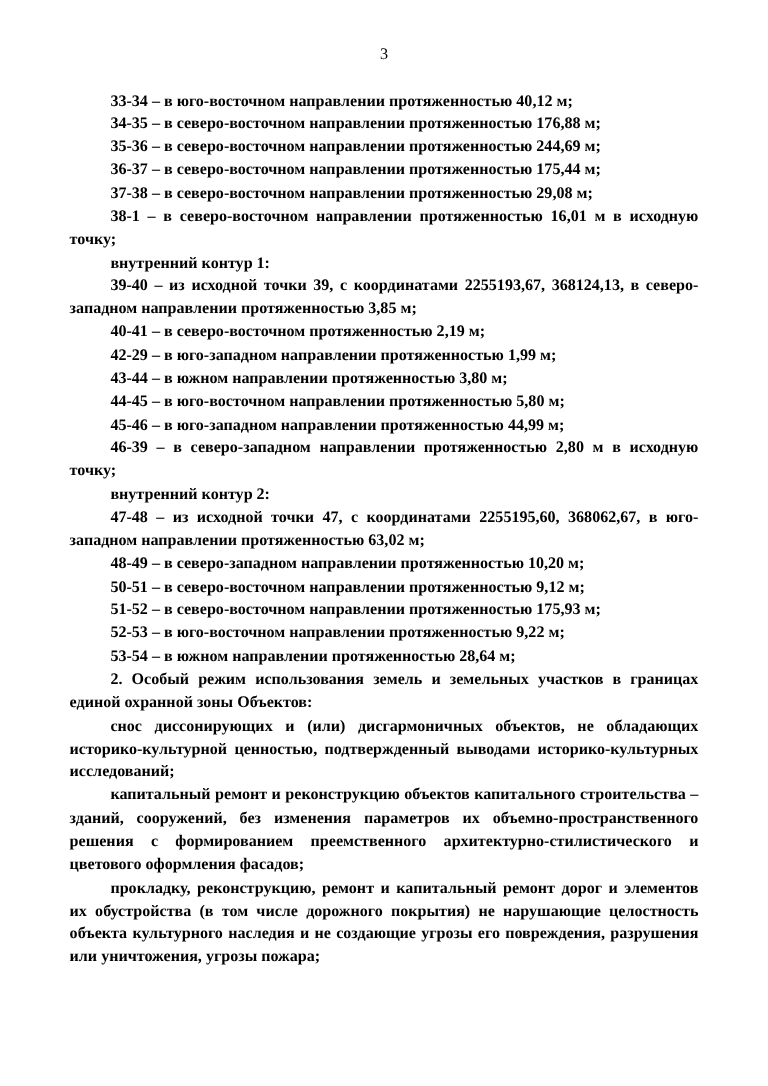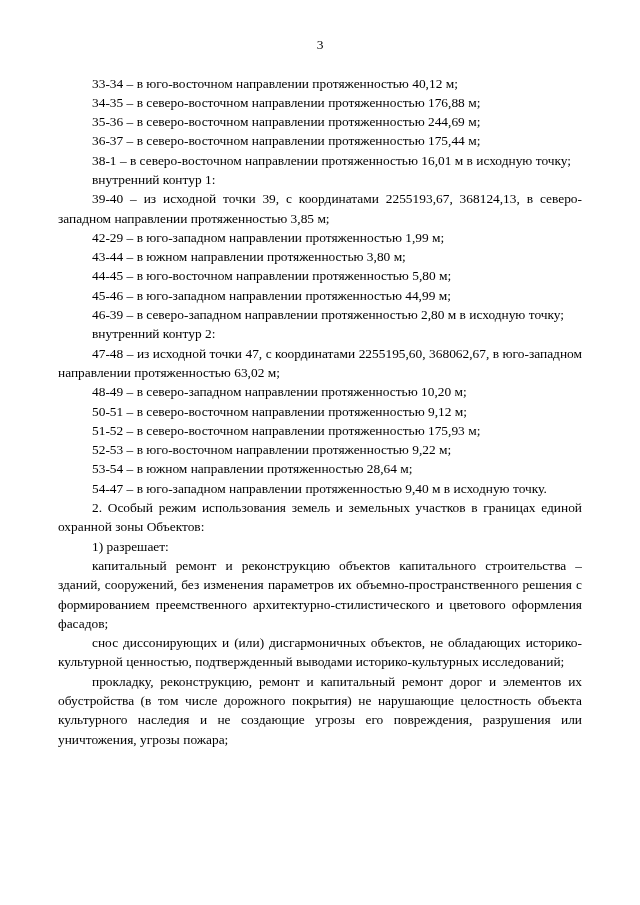--- a/index.html
+++ b/index.html
@@ -30,47 +30,48 @@
   .doc-body {
     font-size: 13.4px;
     line-height: 19.3px;
   }
   p {
     margin: 0;
     text-align: justify;
   }
   p.indent {
     text-indent: 34px;
+    font-weight: bold;
   }
 </style>
 </head>
 <body>
 
 <div class="page">
   <div class="page-number">3</div>
   <div class="doc-body">
     <p class="indent">33-34 – в юго-восточном направлении протяженностью 40,12 м;</p>
     <p class="indent">34-35 – в северо-восточном направлении протяженностью 176,88 м;</p>
     <p class="indent">35-36 – в северо-восточном направлении протяженностью 244,69 м;</p>
     <p class="indent">36-37 – в северо-восточном направлении протяженностью 175,44 м;</p>
+    <p class="indent">37-38 – в северо-восточном направлении протяженностью 29,08 м;</p>
     <p class="indent">38-1 – в северо-восточном направлении протяженностью 16,01 м в исходную точку;</p>
     <p class="indent">внутренний контур 1:</p>
     <p class="indent">39-40 – из исходной точки 39, с координатами 2255193,67, 368124,13, в северо-западном направлении протяженностью 3,85 м;</p>
+    <p class="indent">40-41 – в северо-восточном протяженностью 2,19 м;</p>
     <p class="indent">42-29 – в юго-западном направлении протяженностью 1,99 м;</p>
     <p class="indent">43-44 – в южном направлении протяженностью 3,80 м;</p>
     <p class="indent">44-45 – в юго-восточном направлении протяженностью 5,80 м;</p>
     <p class="indent">45-46 – в юго-западном направлении протяженностью 44,99 м;</p>
     <p class="indent">46-39 – в северо-западном направлении протяженностью 2,80 м в исходную точку;</p>
     <p class="indent">внутренний контур 2:</p>
     <p class="indent">47-48 – из исходной точки 47, с координатами 2255195,60, 368062,67, в юго-западном направлении протяженностью 63,02 м;</p>
     <p class="indent">48-49 – в северо-западном направлении протяженностью 10,20 м;</p>
     <p class="indent">50-51 – в северо-восточном направлении протяженностью 9,12 м;</p>
     <p class="indent">51-52 – в северо-восточном направлении протяженностью 175,93 м;</p>
     <p class="indent">52-53 – в юго-восточном направлении протяженностью 9,22 м;</p>
     <p class="indent">53-54 – в южном направлении протяженностью 28,64 м;</p>
-    <p class="indent">54-47 – в юго-западном направлении протяженностью 9,40 м в исходную точку.</p>
     <p class="indent">2. Особый режим использования земель и земельных участков в границах единой охранной зоны Объектов:</p>
-    <p class="indent">1) разрешает:</p>
+    <p class="indent">снос диссонирующих и (или) дисгармоничных объектов, не обладающих историко-культурной ценностью, подтвержденный выводами историко-культурных исследований;</p>
     <p class="indent">капитальный ремонт и реконструкцию объектов капитального строительства – зданий, сооружений, без изменения параметров их объемно-пространственного решения с формированием преемственного архитектурно-стилистического и цветового оформления фасадов;</p>
-    <p class="indent">снос диссонирующих и (или) дисгармоничных объектов, не обладающих историко-культурной ценностью, подтвержденный выводами историко-культурных исследований;</p>
     <p class="indent">прокладку, реконструкцию, ремонт и капитальный ремонт дорог и элементов их обустройства (в том числе дорожного покрытия) не нарушающие целостность объекта культурного наследия и не создающие угрозы его повреждения, разрушения или уничтожения, угрозы пожара;</p>
   </div>
 </div>
 
 </body></html>

